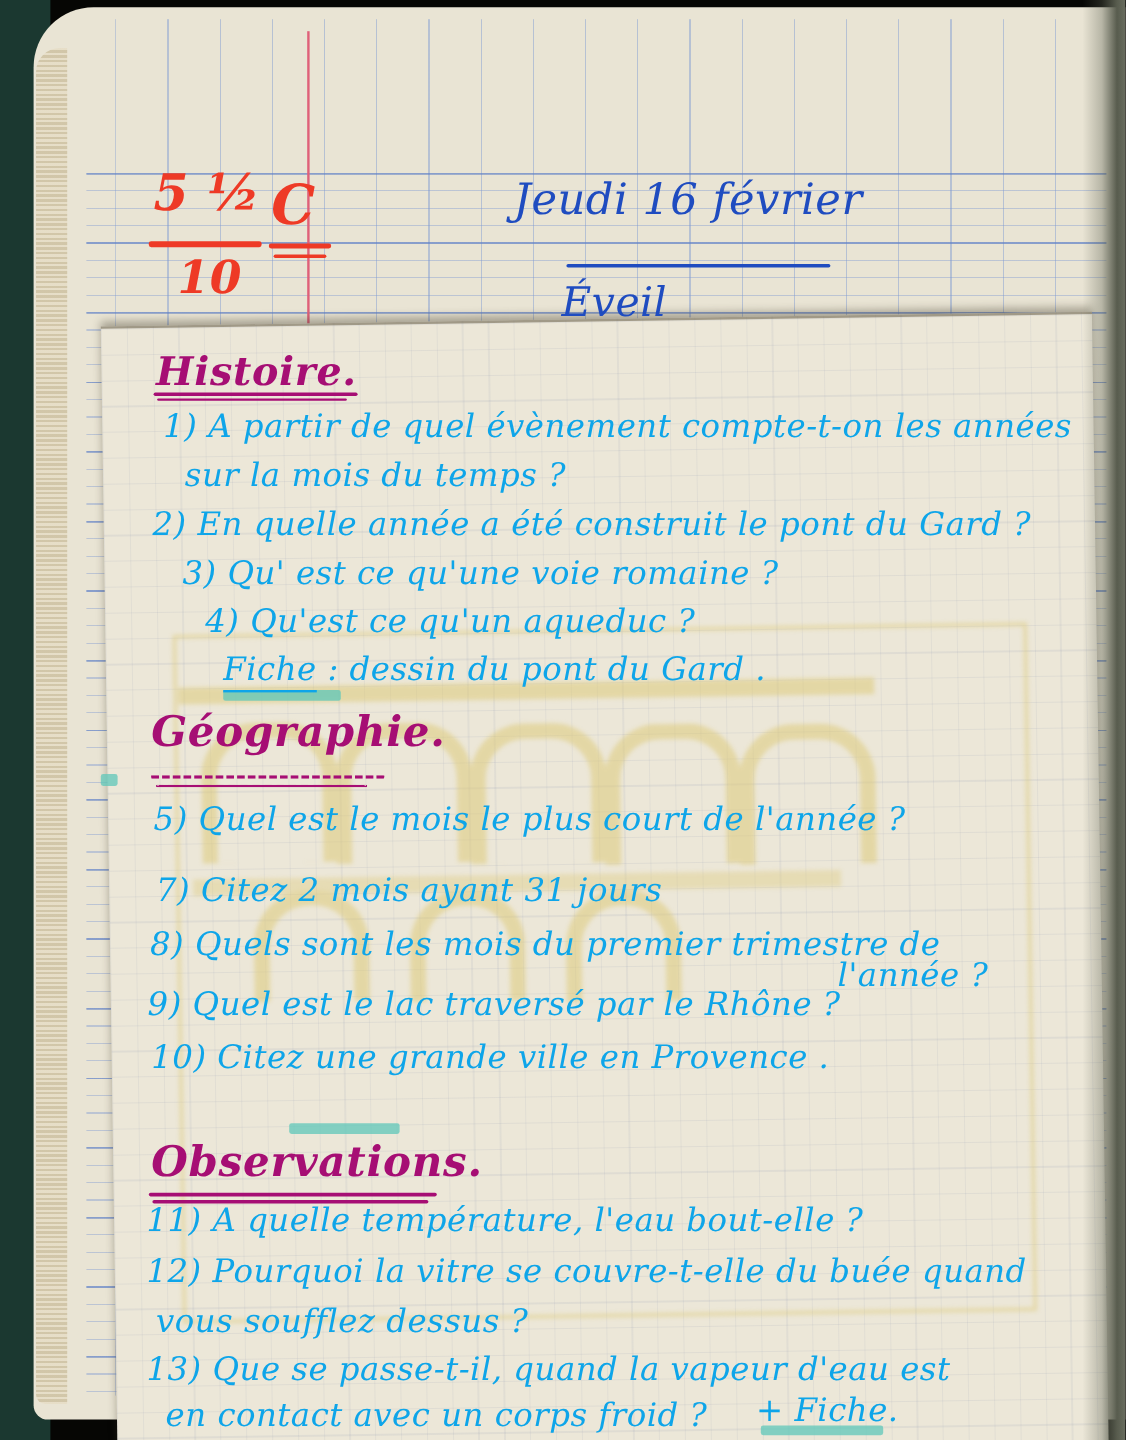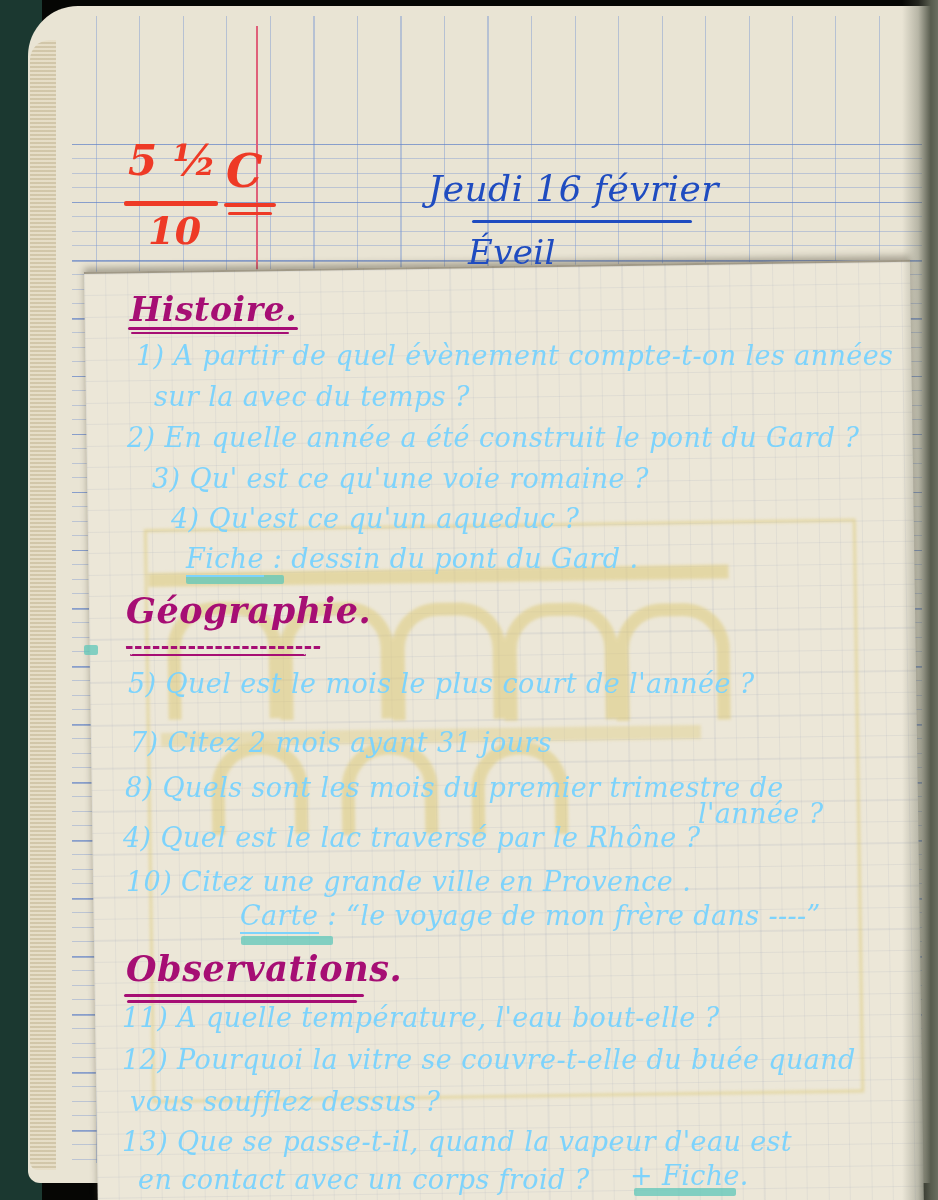--- a/index.html
+++ b/index.html
@@ -52,34 +52,34 @@
     border-top:2px solid rgba(110,102,82,.6);
     box-shadow:0 -4px 7px rgba(60,55,40,.38);
   }
   
   #ghost{position:absolute;left:0;top:0;width:100%;height:100%;filter:blur(1.6px);opacity:.5;}
   .g-rect{position:absolute;left:56px;top:256px;width:706px;height:568px;border:3px solid #dcc873;}
   .g-arch{position:absolute;width:88px;height:104px;border:13px solid #dcc873;border-bottom:none;border-radius:46px 46px 0 0;}
   .g-bar{position:absolute;height:14px;background:#dcc873;}
   
   #ink{position:absolute;inset:0;z-index:20;text-align:center;}
-  .hw{position:absolute;white-space:nowrap;font-style:italic;font-size:27px;letter-spacing:.4px;color:#7dd3fc;}
+  .hw{position:absolute;white-space:nowrap;font-style:italic;font-size:27px;letter-spacing:.4px;color:#0ea5e9;}
   .head{position:absolute;white-space:nowrap;font-style:italic;font-weight:bold;font-size:33px;letter-spacing:.6px;color:#a60e74;}
   .red{color:#ee3a26;font-weight:bold;font-style:italic;}
   .uline{position:absolute;border-radius:2px;}
   .teal{position:absolute;background:#5fc8ba;opacity:.75;border-radius:2px;filter:blur(.4px);}
   .lbl-underline{border-bottom:2.5px solid currentColor;padding-bottom:1px;}
   
   #grade-num{left:128px;top:136px;font-size:42px;}
   #grade-bar{left:124px;top:201px;width:94px;height:5px;background:#ee3a26;}
   #grade-den{left:148px;top:208px;font-size:38px;}
   #grade-letter{left:226px;top:144px;font-size:46px;}
   #c-ul1{left:224px;top:203px;width:52px;height:4px;background:#ee3a26;}
   #c-ul2{left:228px;top:212px;width:44px;height:3px;background:#ee3a26;}
-  #date-line{left:428px;top:146px;font-size:36px;color:#1f4cc0;margin-top:22px;}
+  #date-line{left:428px;top:146px;font-size:36px;color:#1f4cc0;}
   #date-ul{left:472px;top:220px;width:220px;height:3px;background:#1f4cc0;}
   #subject-line{left:468px;top:232px;font-size:34px;color:#1f4cc0;}
   
   #h-histoire{left:130px;top:290px;}
   #u-hist1{left:128px;top:327px;width:170px;height:3px;background:#a60e74;}
   #u-hist2{left:131px;top:332px;width:158px;height:2px;background:#a60e74;}
   #q1a{left:136px;top:340px;}
   #q1b{left:154px;top:381px;}
   #q2{left:127px;top:422px;}
   #q3{left:127px;top:463px;margin-left:25px;}
@@ -158,36 +158,35 @@
     <div class="uline" id="c-ul2"></div>
 
     <span class="hw" id="date-line">Jeudi 16 février</span>
     <div class="uline" id="date-ul"></div>
     <span class="hw" id="subject-line">Éveil</span>
 
     <span class="head" id="h-histoire">Histoire.</span>
     <div class="uline" id="u-hist1"></div>
     <div class="uline" id="u-hist2"></div>
     <span class="hw" id="q1a">1) A partir de quel  évènement  compte-t-on les années</span>
-    <span class="hw" id="q1b">sur la avec du temps ?</span>
+    <span class="hw" id="q1b">sur la mois du temps ?</span>
     <span class="hw" id="q2">2) En quelle année a  été construit le pont du Gard ?</span>
     <span class="hw" id="q3">3) Qu'  est ce qu'une voie romaine ?</span>
     <span class="hw" id="q4">4) Qu'est ce  qu'un aqueduc ?</span>
     <span class="hw" id="fiche-line"><span class="lbl-underline">Fiche</span><span> : dessin du pont du Gard .</span></span>
 
     <span class="head" id="h-geo">Géographie.</span>
     <div class="uline" id="u-geo1"></div>
     <div class="uline" id="u-geo2"></div>
     <span class="hw" id="q5">5)  Quel  est le mois le plus court de l'année ?</span>
     <span class="hw" id="q7">7)  Citez 2  mois ayant    31 jours</span>
     <span class="hw" id="q8a">8) Quels sont les mois du premier trimestre de</span>
     <span class="hw" id="q8b">l'année ?</span>
-    <span class="hw" id="q9">4) Quel  est le lac traversé par le Rhône ?</span>
+    <span class="hw" id="q9">9) Quel  est le lac traversé par le Rhône ?</span>
     <span class="hw" id="q10">10) Citez une grande ville en Provence .</span>
-    <span class="hw" id="carte-line"><span class="lbl-underline">Carte</span><span> : “le voyage de mon frère dans ----”</span></span>
 
     <span class="head" id="h-obs">Observations.</span>
     <div class="uline" id="u-obs1"></div>
     <div class="uline" id="u-obs2"></div>
     <span class="hw" id="q11">11) A quelle température, l'eau bout-elle ?</span>
     <span class="hw" id="q12a">12) Pourquoi la vitre se couvre-t-elle du buée quand</span>
     <span class="hw" id="q12b">vous   soufflez dessus ?</span>
     <span class="hw" id="q13a">13) Que se  passe-t-il, quand la vapeur d'eau est</span>
     <span class="hw" id="q13b">en contact avec un corps froid ?</span>
     <span class="hw" id="q13c">+ Fiche.</span>

